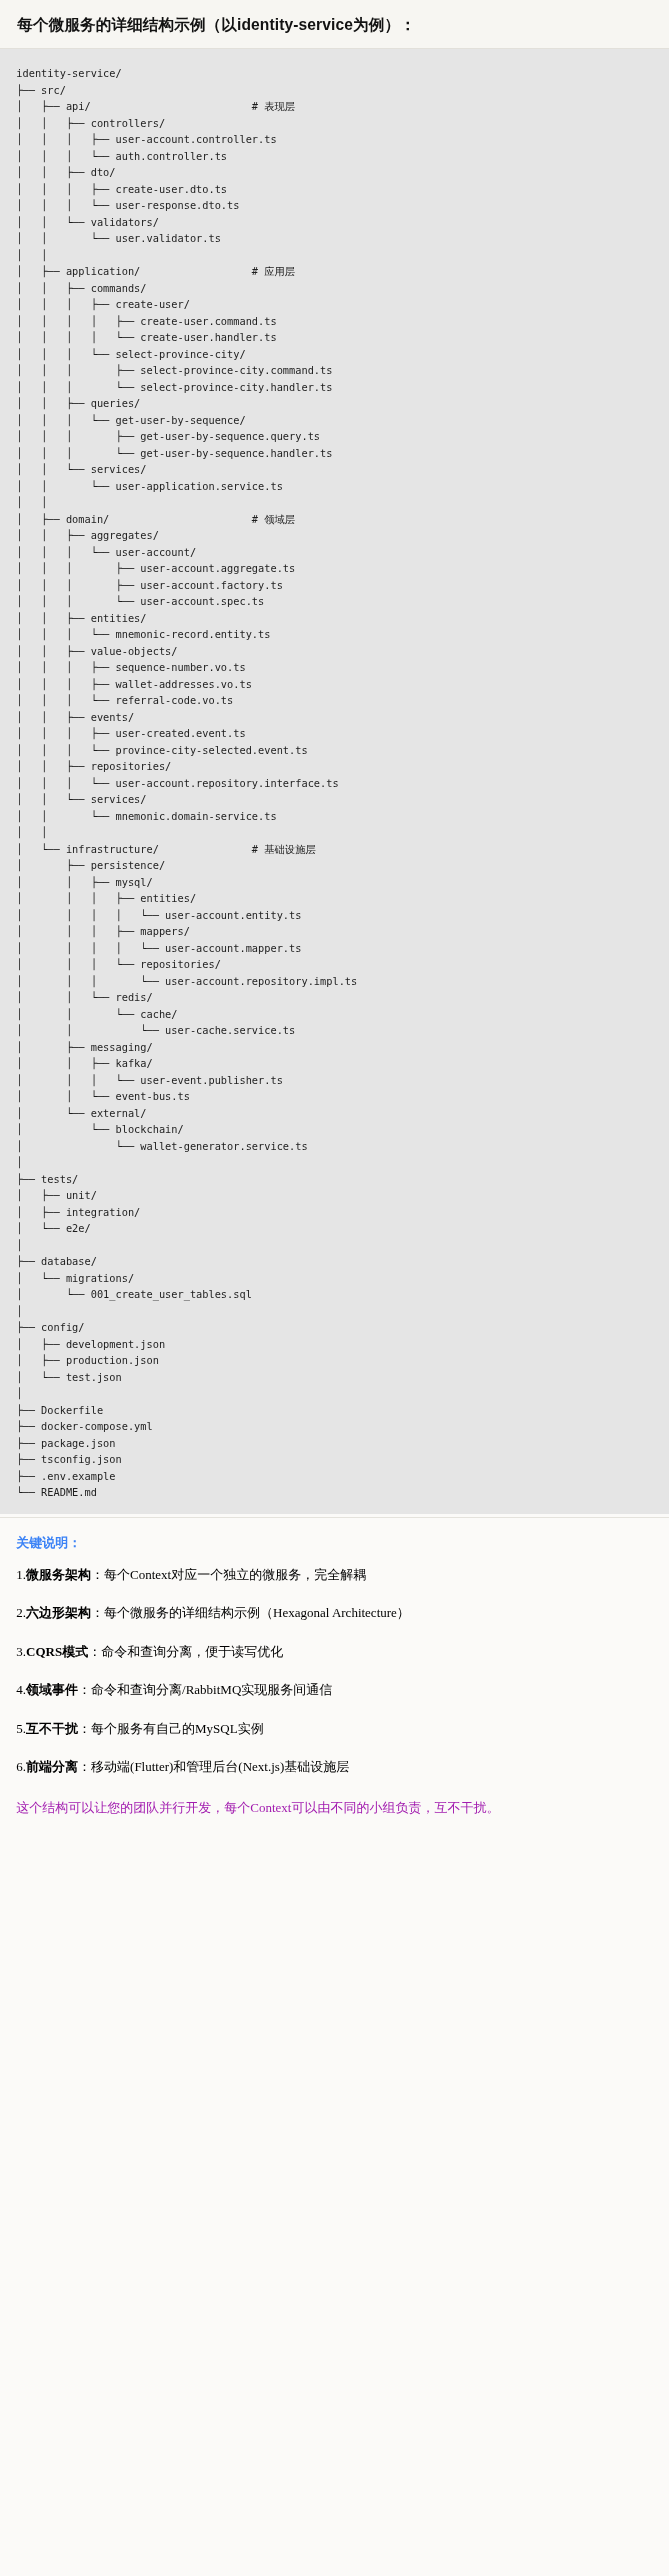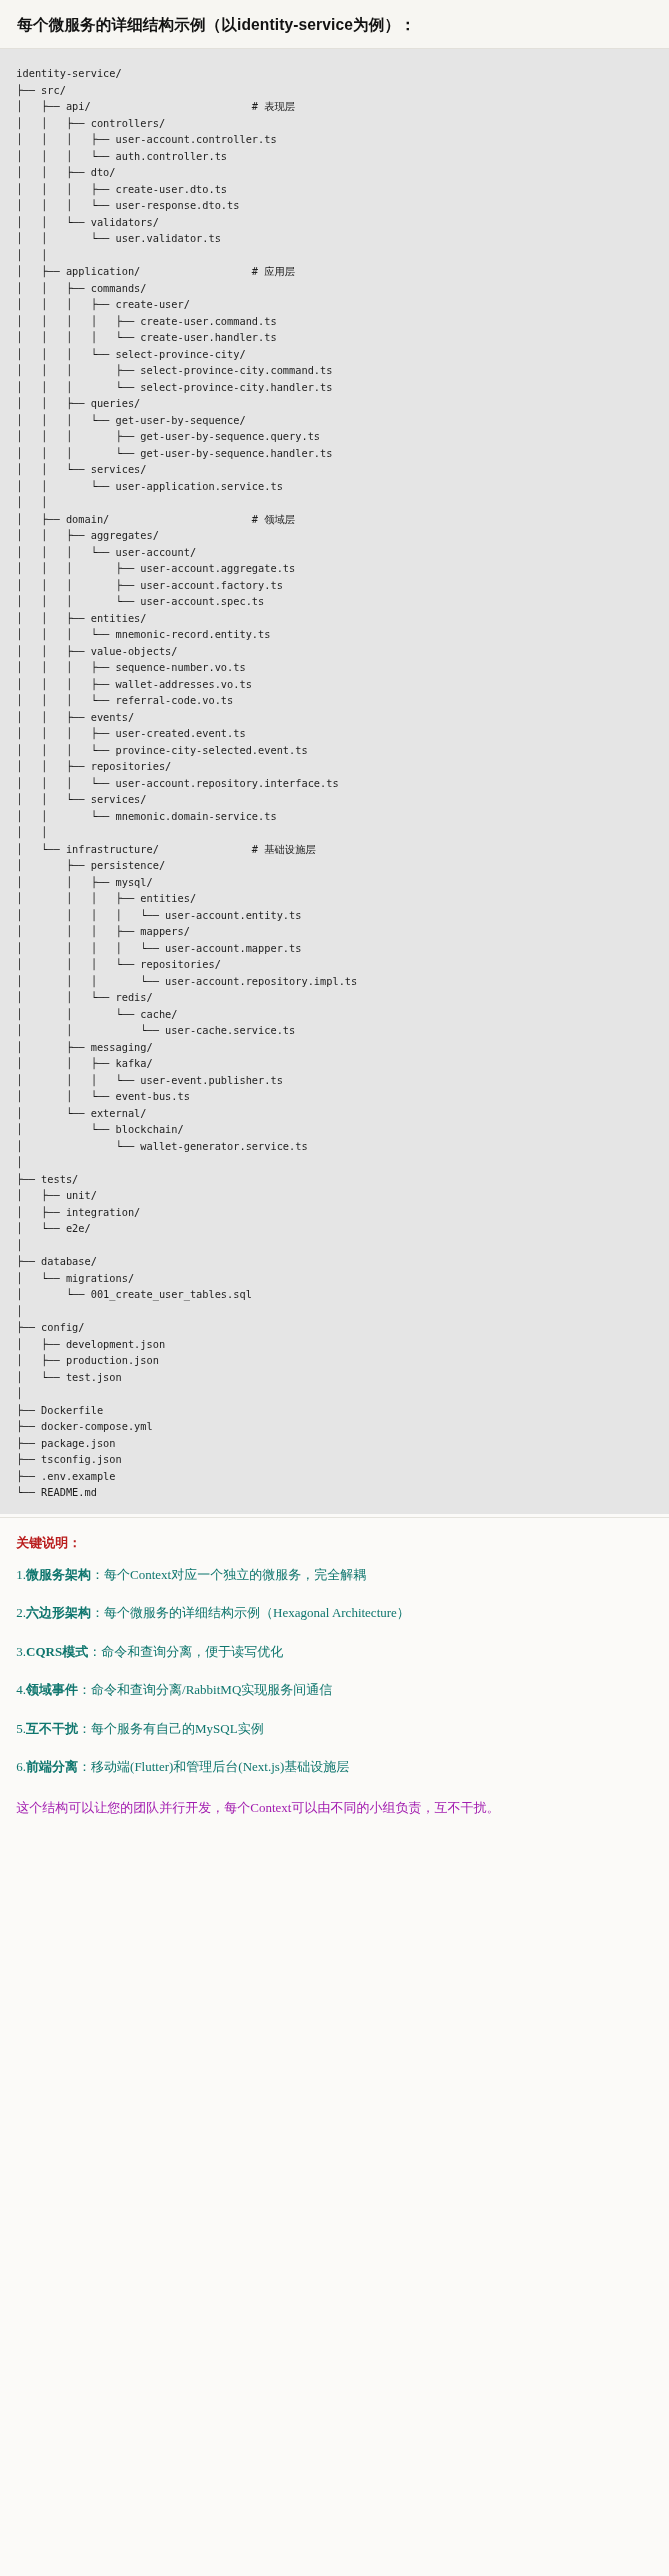--- a/index.html
+++ b/index.html
@@ -50,28 +50,28 @@
   .notes{
     padding:5px 16.3px 11.3px 16.3px;
     box-sizing:border-box;
     border-top:0.6px solid #e4e2dc;
     margin-top:2.5px;
   }
   .notes-title{
     font-family:Liberation Serif, serif;
     font-weight:bold;
     font-size:13px;
-    color:#b91c1c;
+    color:#3b82f6;
     margin:11.3px 0 12.5px 0;
   }
   .note-item{
     font-size:13px;
     line-height:1.5;
     margin:0 0 19px 0;
-    color:#0f766e;
+    color:#000000;
   }
   .note-item .num{font-weight:normal;}
   .note-item .term{font-weight:bold;}
   .note-closing{
     font-size:13px;
     line-height:1.5;
     margin:21px 0 0 0;
     color:#a21caf;
   }
 </style>

